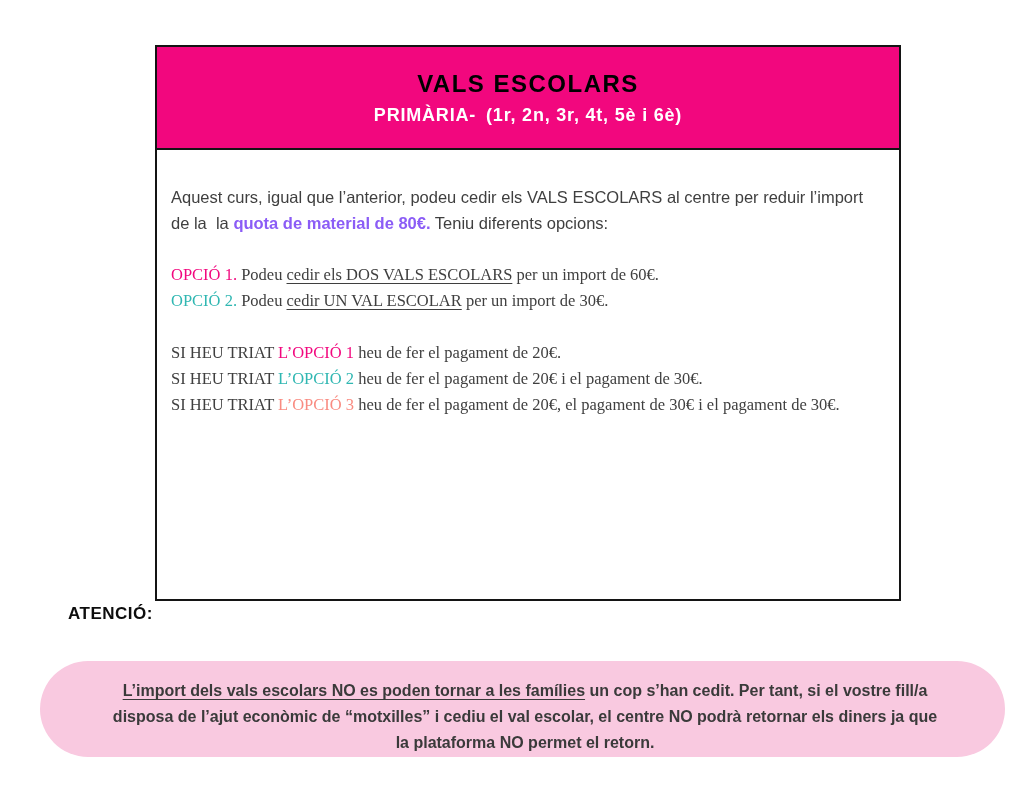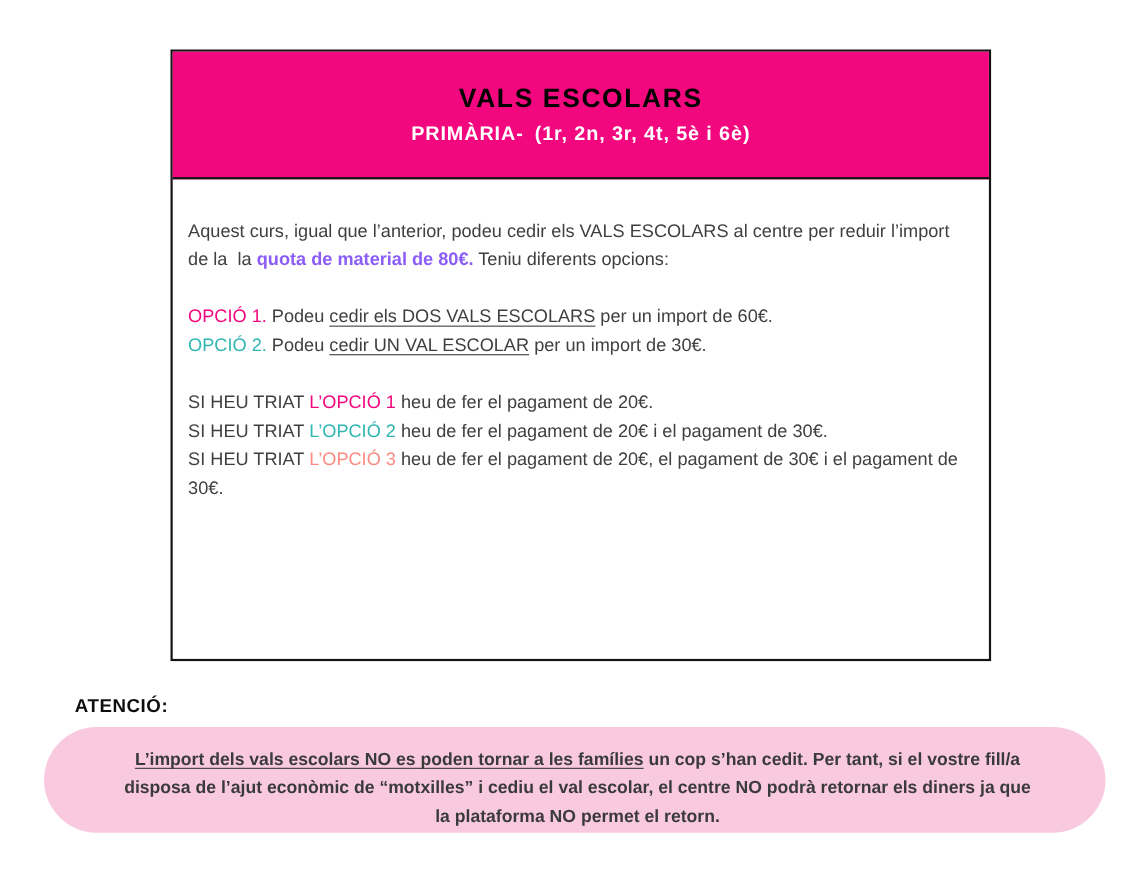--- a/index.html
+++ b/index.html
@@ -13,21 +13,21 @@
   }
   .card{
     position:absolute;left:155px;top:45px;
     width:746px;height:556px;
     box-sizing:border-box;
     border:2px solid #141414;
     background:#fff;
   }
   .card-header{
     box-sizing:border-box;
-    height:116px;
+    height:103px;
     background:var(--header-bg);
     border-bottom:2px solid #141414;
     display:flex;flex-direction:column;
     align-items:center;justify-content:center;
     gap:7px;
   }
   .card-title{
     font-size:24px;font-weight:bold;color:#000;
     letter-spacing:1.5px;
   }
@@ -35,30 +35,30 @@
     font-size:18px;font-weight:bold;color:#ffffff;
     letter-spacing:0.8px;
     display:flex;gap:10px;align-items:flex-start;
   }
   .card-subtitle .detail{font-size:18px;}
   .card-body{
     padding:34px 16px 0 14px;
     font-size:16.5px;line-height:26px;
   }
   .para{margin:0 0 26px 0;white-space:pre-wrap;}
-  .group{margin:0 0 26px 0;}
+  .group{margin:0 0 26px 0;font-family:Liberation Serif, serif;}
   .group p{margin:0;white-space:pre-wrap;}
   .group.last{margin-bottom:0;}
   .c-pink{color:var(--pink);}
   .c-teal{color:var(--teal);}
   .c-coral{color:var(--coral);}
   .seg-b{font-weight:bold;color:#8b5cf6;}
   .seg-u{text-decoration:underline;text-underline-offset:3px;}
   .attention-label{
-    position:absolute;left:68px;top:632px;
+    position:absolute;left:68px;top:604px;
     font-size:17px;font-weight:bold;color:#0d0d0d;
     letter-spacing:0.5px;
   }
   .notice{
     position:absolute;left:40px;top:661px;
     width:965px;height:96px;
     box-sizing:border-box;
     background:var(--notice-bg);
     border-radius:50px;
     padding:17px 62px 0 67px;

